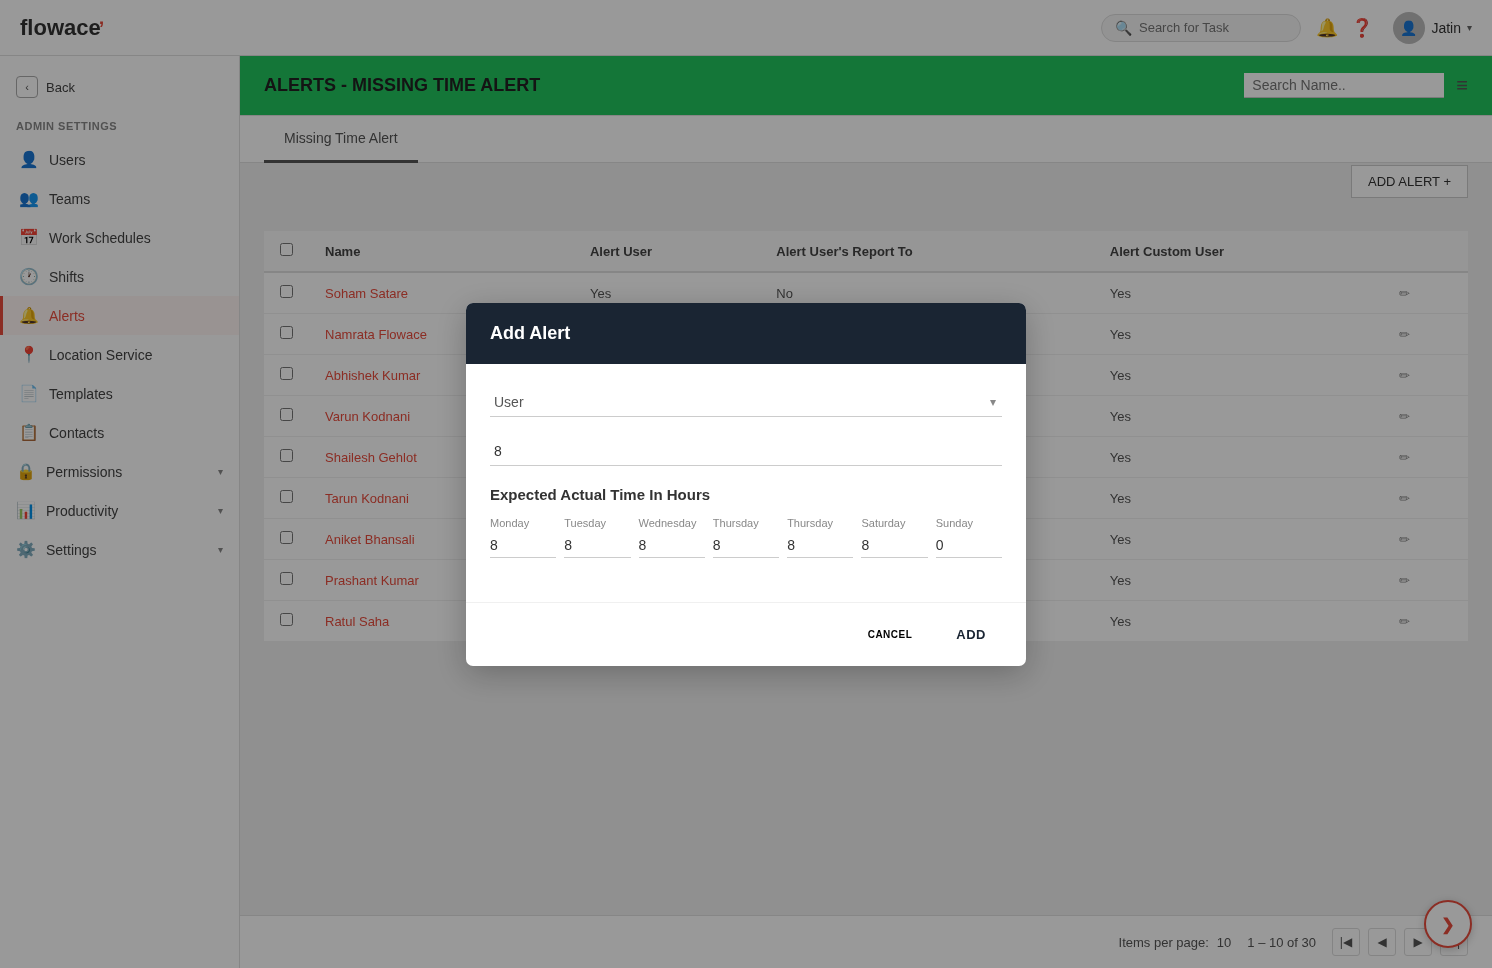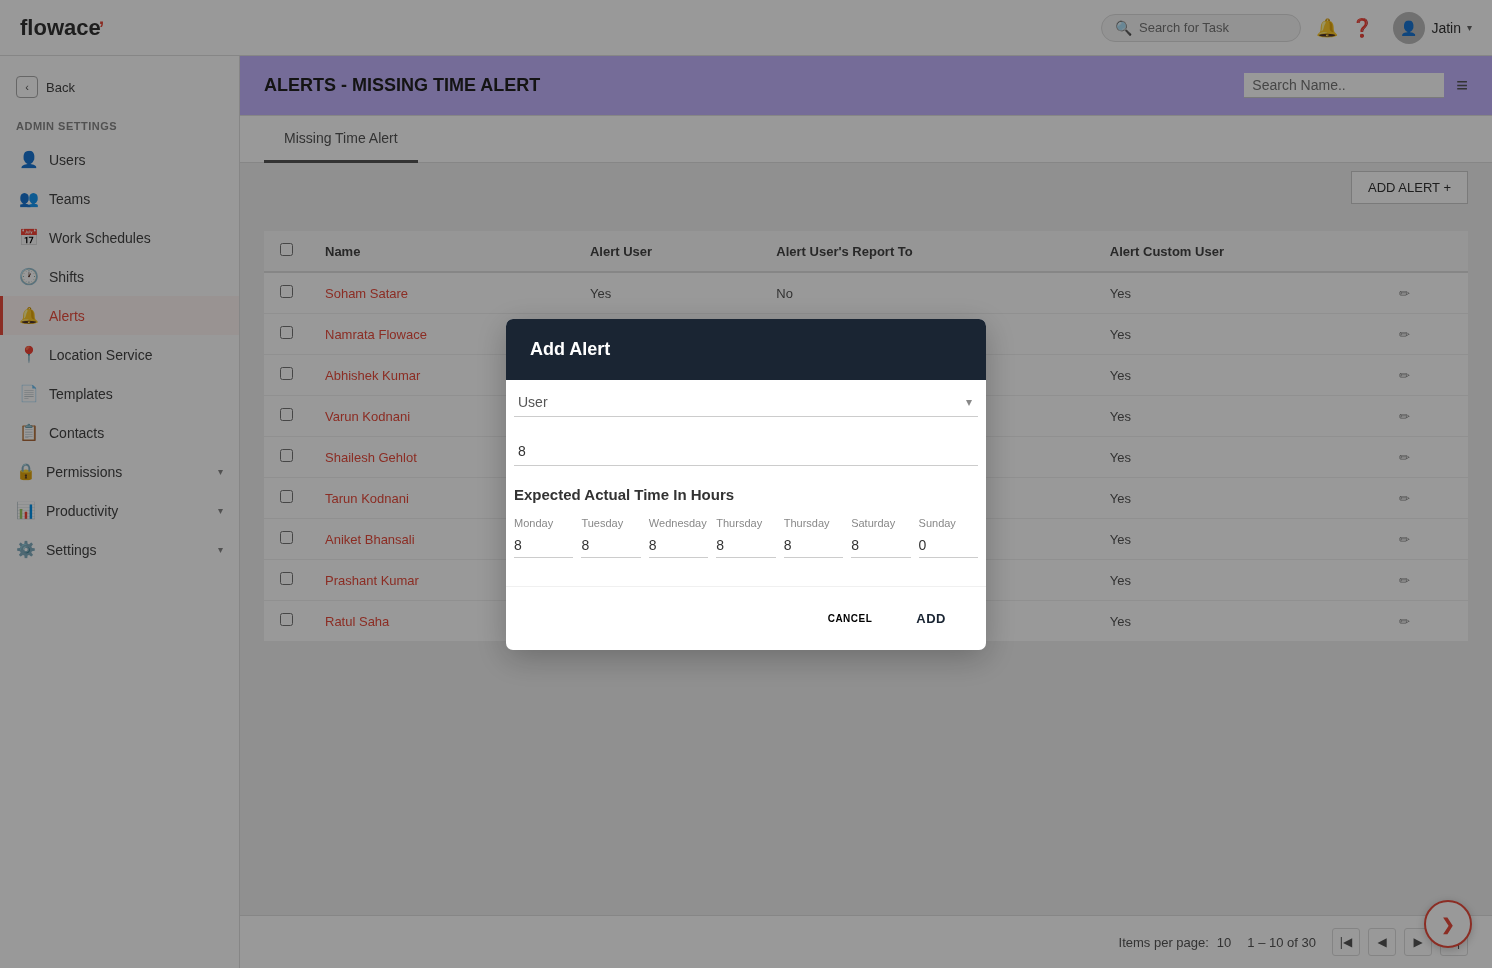--- a/index.html
+++ b/index.html
@@ -43,42 +43,42 @@
       cursor: pointer; color: #444; font-size: 14px; border-left: 3px solid transparent;
     }
     .sidebar-item.active { color: #e84c3d; border-left: 3px solid #e84c3d; background: #fff5f4; }
     .sidebar-icon { font-size: 16px; width: 20px; text-align: center; }
     .sidebar-item-expand { display: flex; align-items: center; gap: 10px; padding: 10px 16px; cursor: pointer; color: #444; font-size: 14px; }
     .expand-arrow { margin-left: auto; font-size: 10px; color: #888; }
 
     
     .main { flex: 1; display: flex; flex-direction: column; overflow: hidden; position: relative; }
     .main-header {
-      display: flex; align-items: center; background: #c4b5fd; padding: 0 24px;
+      display: flex; align-items: center; background: #22c55e; padding: 0 24px;
       height: 60px; border-bottom: 1px solid #e0e0e0;
     }
     .page-title { font-size: 18px; font-weight: 700; color: #222; flex: 1; }
     .search-name-input {
       border: none; border-bottom: 1px solid #ccc; outline: none;
       font-size: 14px; padding: 4px 8px; color: #555; width: 200px; margin-right: 12px;
     }
     .menu-icon { font-size: 20px; color: #555; cursor: pointer; }
 
     
     .tabs { display: flex; background: #fff; border-bottom: 1px solid #e0e0e0; padding: 0 24px; }
     .tab {
       padding: 14px 20px; font-size: 14px; color: #888; cursor: pointer;
       border-bottom: 3px solid transparent; margin-bottom: -1px;
     }
     .tab.active { color: #555; border-bottom: 3px solid #555; font-weight: 500; }
 
     
     .content { flex: 1; overflow-y: auto; padding: 20px 24px; position: relative; }
     .add-alert-btn {
-      position: absolute; top: 8px; right: 24px;
+      position: absolute; top: 2px; right: 24px;
       background: #fff; border: 1px solid #ccc; padding: 8px 16px;
       font-size: 13px; cursor: pointer; color: #333; display: flex; align-items: center; gap: 6px;
     }
     .table-wrap { margin-top: 48px; }
     table { width: 100%; border-collapse: collapse; background: #fff; }
     thead th {
       text-align: left; font-size: 13px; font-weight: 600; color: #444;
       padding: 12px 16px; border-bottom: 2px solid #e0e0e0; background: #fafafa;
     }
     tbody tr { border-bottom: 1px solid #f0f0f0; }
@@ -99,24 +99,24 @@
       border: 1px solid #ddd; border-radius: 3px; cursor: pointer; font-size: 12px; color: #555;
     }
 
     
     .overlay {
       position: fixed; top: 0; left: 0; right: 0; bottom: 0;
       background: rgba(0,0,0,0.4); z-index: 100; display: flex; align-items: center; justify-content: center;
     }
 
     
-    .modal { background: #fff; width: 480px; border-radius: 7px; overflow: hidden; box-shadow: 0 8px 32px rgba(0,0,0,0.25); }
+    .modal { background: #fff; width: 560px; border-radius: 7px; overflow: hidden; box-shadow: 0 8px 32px rgba(0,0,0,0.25); }
     .modal-header { background: #1a2533; padding: 20px 24px; }
     .modal-title { color: #fff; font-size: 18px; font-weight: 600; }
-    .modal-body { padding: 8px; }
+    .modal-body { padding: 24px; }
     .form-group { margin-bottom: 20px; }
     .form-label { font-size: 11px; color: #888; margin-bottom: 4px; display: block; }
     .form-select {
       width: 100%; border: none; border-bottom: 1px solid #ccc; outline: none;
       font-size: 14px; padding: 6px 4px; background: #fff; color: #555; appearance: none;
       cursor: pointer;
     }
     .form-select-wrap { position: relative; }
     .select-arrow { position: absolute; right: 6px; top: 50%; transform: translateY(-50%); font-size: 12px; color: #888; }
     .form-input {

